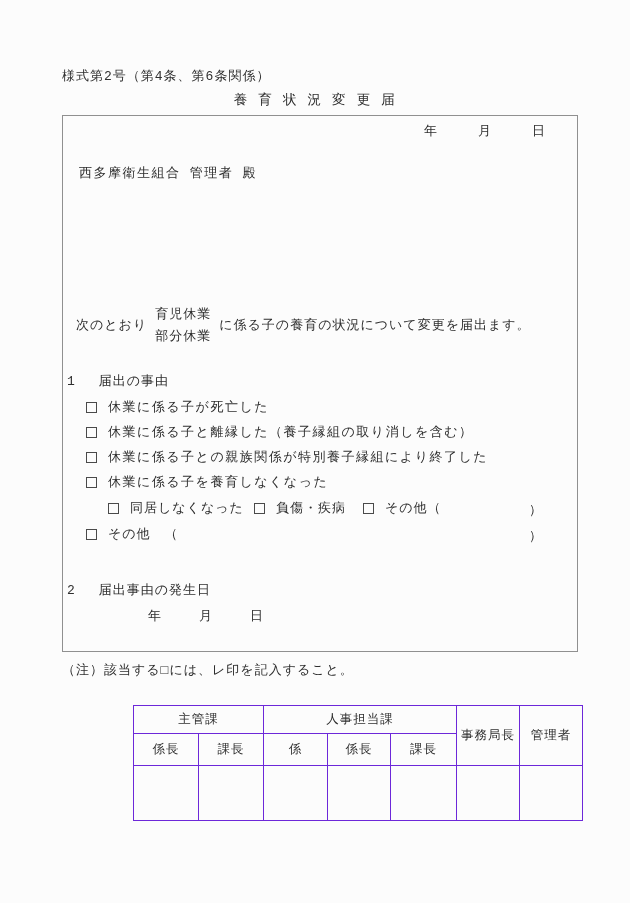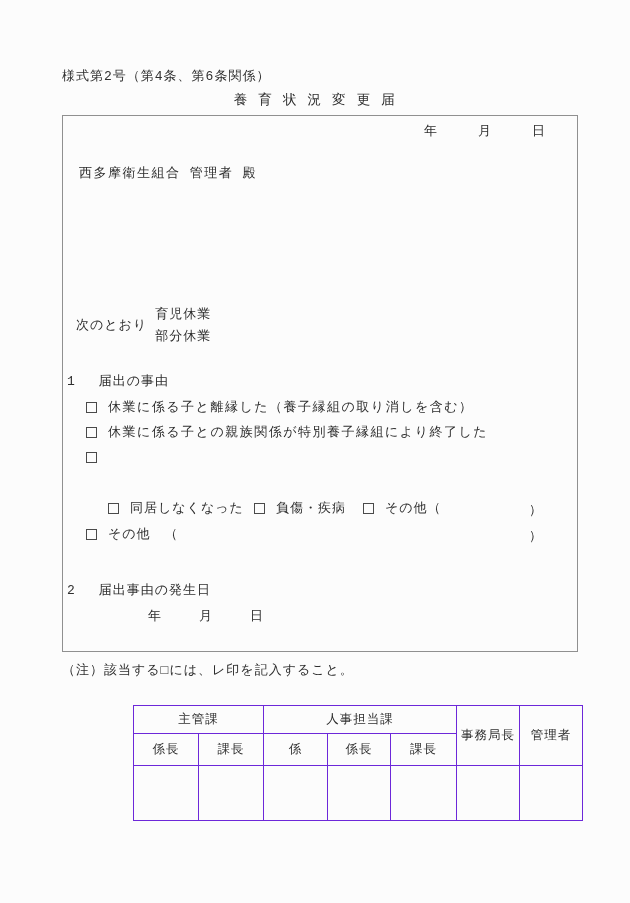--- a/index.html
+++ b/index.html
@@ -78,38 +78,44 @@
 
     <div class="addressee">西多摩衛生組合 管理者 殿</div>
 
 
     <div class="intent">
       <span>次のとおり</span>
       <span class="intent-options">
         <span>育児休業</span>
         <span>部分休業</span>
       </span>
+      <span>に係る子の養育の状況について変更を届出ます。</span>
     </div>
 
     <div class="sec-header sec1-header">
       <span class="sec-num">1</span>
       <span>届出の事由</span>
     </div>
 
     <div class="chk-items">
       <div class="chk-row">
         <span class="checkbox"></span>
+        <span>休業に係る子が死亡した</span>
+      </div>
+      <div class="chk-row">
+        <span class="checkbox"></span>
         <span>休業に係る子と離縁した（養子縁組の取り消しを含む）</span>
       </div>
       <div class="chk-row">
         <span class="checkbox"></span>
         <span>休業に係る子との親族関係が特別養子縁組により終了した</span>
       </div>
       <div class="chk-row">
         <span class="checkbox"></span>
+        <span>休業に係る子を養育しなくなった</span>
       </div>
     </div>
 
     <div class="sub-row">
       <span class="abs-item" style="left:45px;">
         <span class="checkbox"></span>
         <span>同居しなくなった</span>
       </span>
       <span class="abs-item" style="left:191px;">
         <span class="checkbox"></span>

